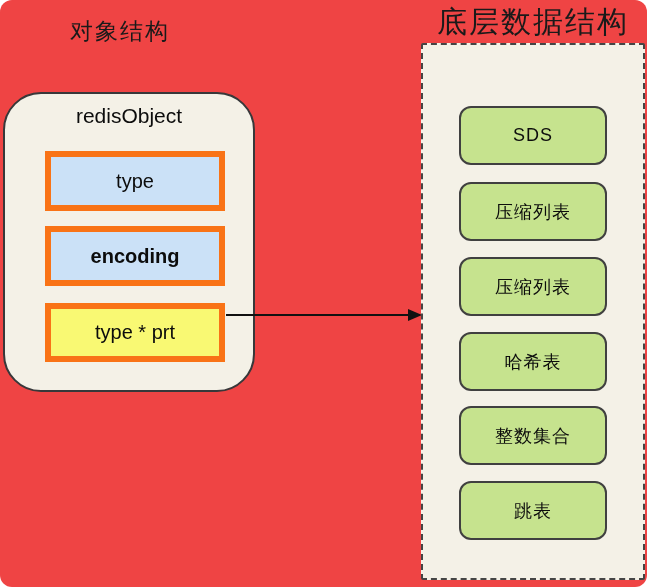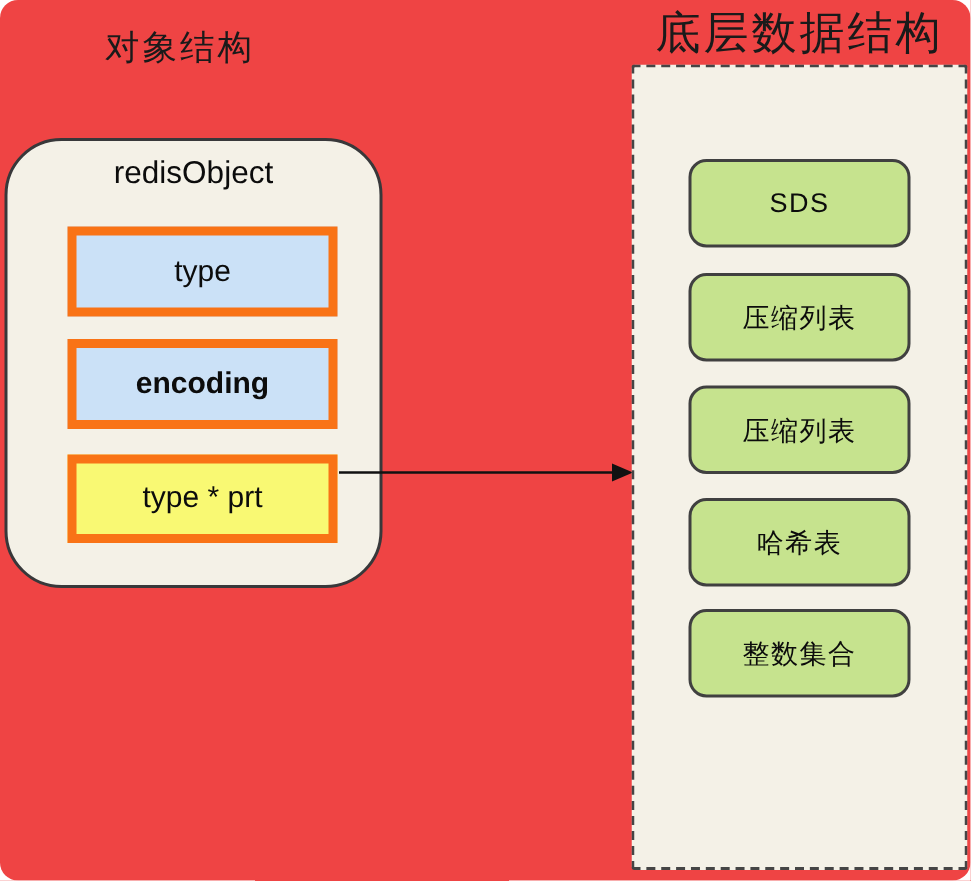--- a/index.html
+++ b/index.html
@@ -124,15 +124,16 @@
     <line x1="1" y1="9" x2="184" y2="9" stroke="#111111" stroke-width="1.8"></line>
     <polygon points="183,3 197,9 183,15" fill="#111111"></polygon>
   </svg>
 
   <div class="ds-container">
     <div class="ds-item ds-0">SDS</div>
     <div class="ds-item ds-1">压缩列表</div>
     <div class="ds-item ds-2">压缩列表</div>
     <div class="ds-item ds-3">哈希表</div>
     <div class="ds-item ds-4">整数集合</div>
+    <div class="ds-item ds-5">跳表</div>
   </div>
 
 </div>
 
 </body></html>

